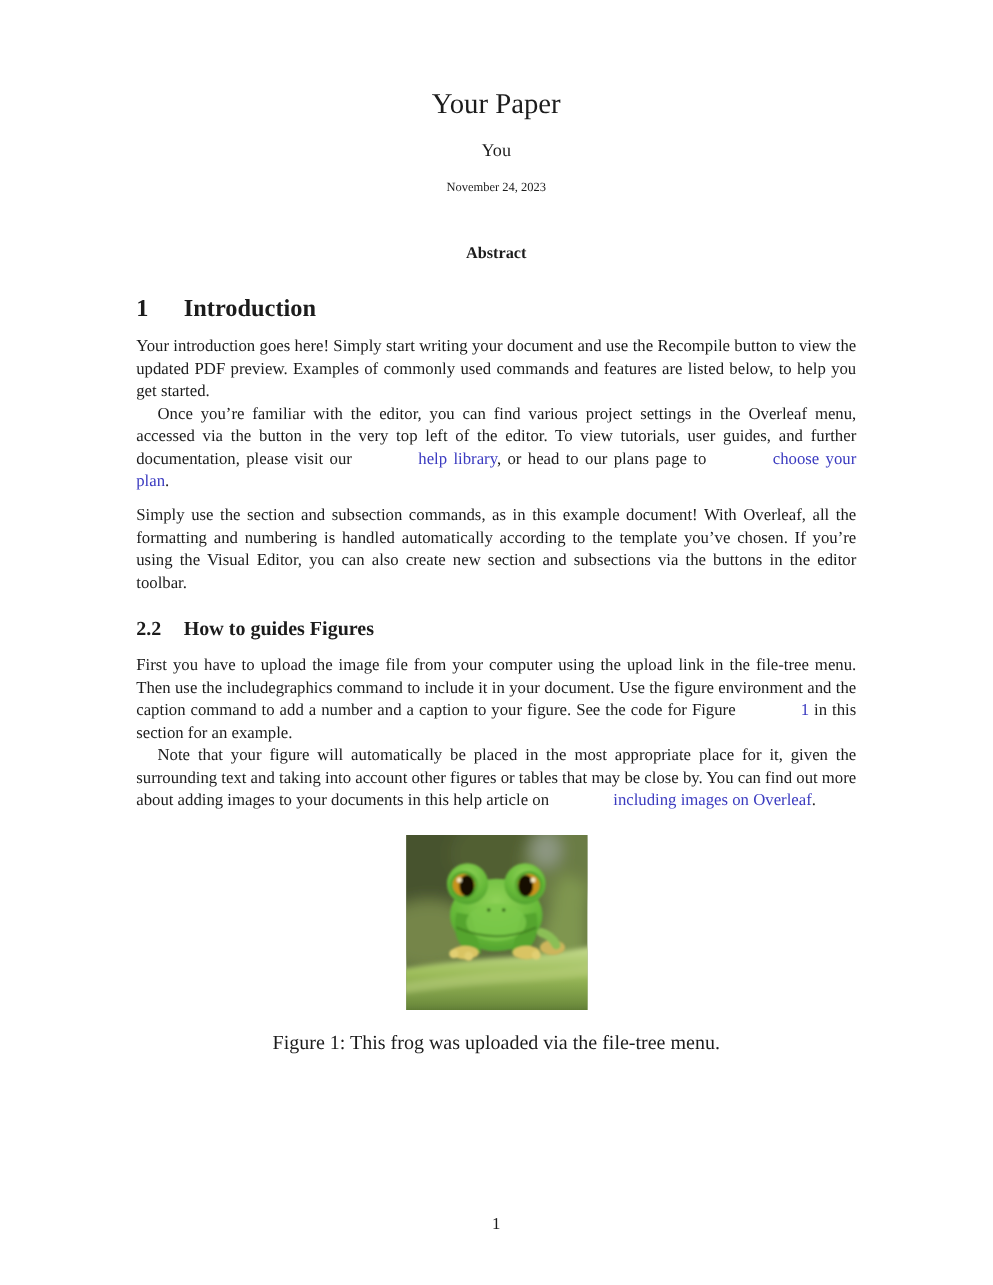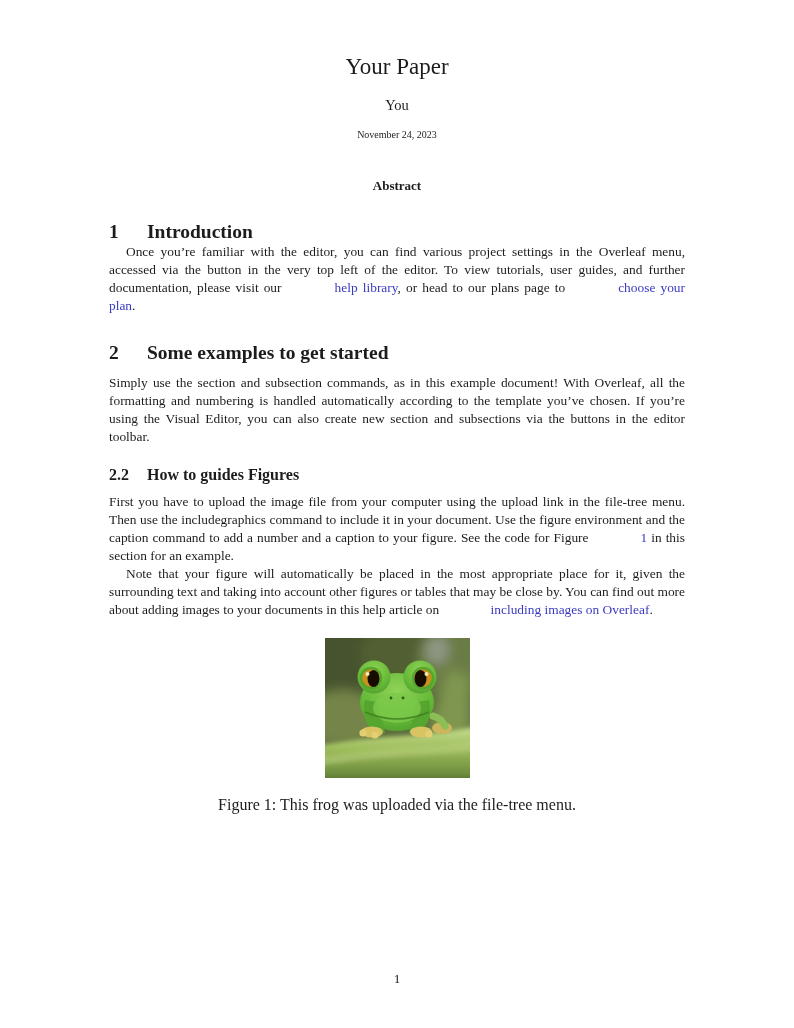--- a/index.html
+++ b/index.html
@@ -13,21 +13,21 @@
     background: #ffffff;
     font-family: "Liberation Serif", "DejaVu Serif", serif;
     color: var(--text-color);
   }
   .content {
     position: absolute;
     left: 109px; top: 0;
     width: 576px;
   }
 
-  .doc-title  { margin-top: 54px; text-align: center; font-size: 23px; font-weight: 400; }
+  .doc-title  { margin-top: 70px; text-align: center; font-size: 23px; font-weight: 400; }
   .doc-author { margin-top: 17px;  text-align: center; font-size: 14.5px; }
   .doc-date   { margin-top: 15px;  text-align: center; font-size: 10px; }
 
   .abstract-heading { margin-top: 38px; text-align: center; font-weight: 700; font-size: 13px; }
   .abstract-text    { margin: 7px 40px 0 40px; font-size: 13.4px; line-height: 18px; text-align: justify; }
 
   h1.sec-heading {
     margin: 26px 0 0 0;
     font-size: 19.5px; font-weight: 700; line-height: 1.2;
   }
@@ -74,25 +74,23 @@
 
     <div class="doc-title">Your Paper</div>
     <div class="doc-author">You</div>
     <div class="doc-date">November 24, 2023</div>
 
     <div class="abstract-heading">Abstract</div>
 
     <h1 class="sec-heading">
       <span class="sec-num">1</span><span>Introduction</span>
     </h1>
+    <p class="body-par"><span>Your introduction goes here! Simply start writing your document and use the Recompile button to view the updated PDF preview. Examples of commonly used commands and features are listed below, to help you get started.</span></p>
     <p class="body-par indent"><span>Once you’re familiar with the editor, you can find various project settings in the Overleaf menu, accessed via the button in the very top left of the editor. To view tutorials, user guides, and further documentation, please visit our </span><a class="doc-link">help library</a><span>, or head to our plans page to </span><a class="doc-link">choose your plan</a><span>.</span></p>
 
-    <h1 class="sec-heading">
-      <span class="sec-num">2</span><span>Some examples to get started</span>
-    </h1>
 
     <p class="body-par"><span>Simply use the section and subsection commands, as in this example document! With Overleaf, all the formatting and numbering is handled automatically according to the template you’ve chosen. If you’re using the Visual Editor, you can also create new section and subsections via the buttons in the editor toolbar.</span></p>
 
     <h2 class="subsec-heading">
       <span class="sec-num">2.2</span><span>How to guides Figures</span>
     </h2>
     <p class="body-par"><span>First you have to upload the image file from your computer using the upload link in the file-tree menu. Then use the includegraphics command to include it in your document. Use the figure environment and the caption command to add a number and a caption to your figure. See the code for Figure </span><a class="doc-link">1</a><span> in this section for an example.</span></p>
     <p class="body-par indent"><span>Note that your figure will automatically be placed in the most appropriate place for it, given the surrounding text and taking into account other figures or tables that may be close by. You can find out more about adding images to your documents in this help article on </span><a class="doc-link">including images on Overleaf</a><span>.</span></p>
 
     <figure class="doc-figure">

